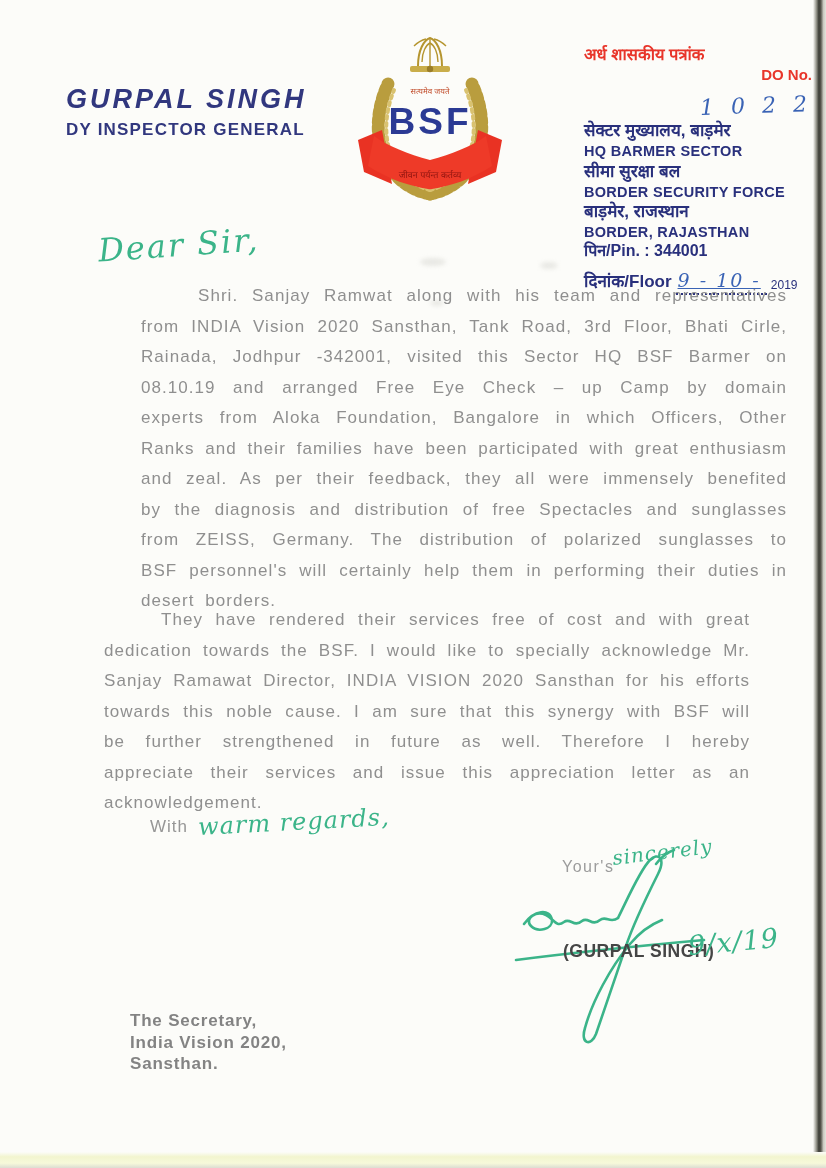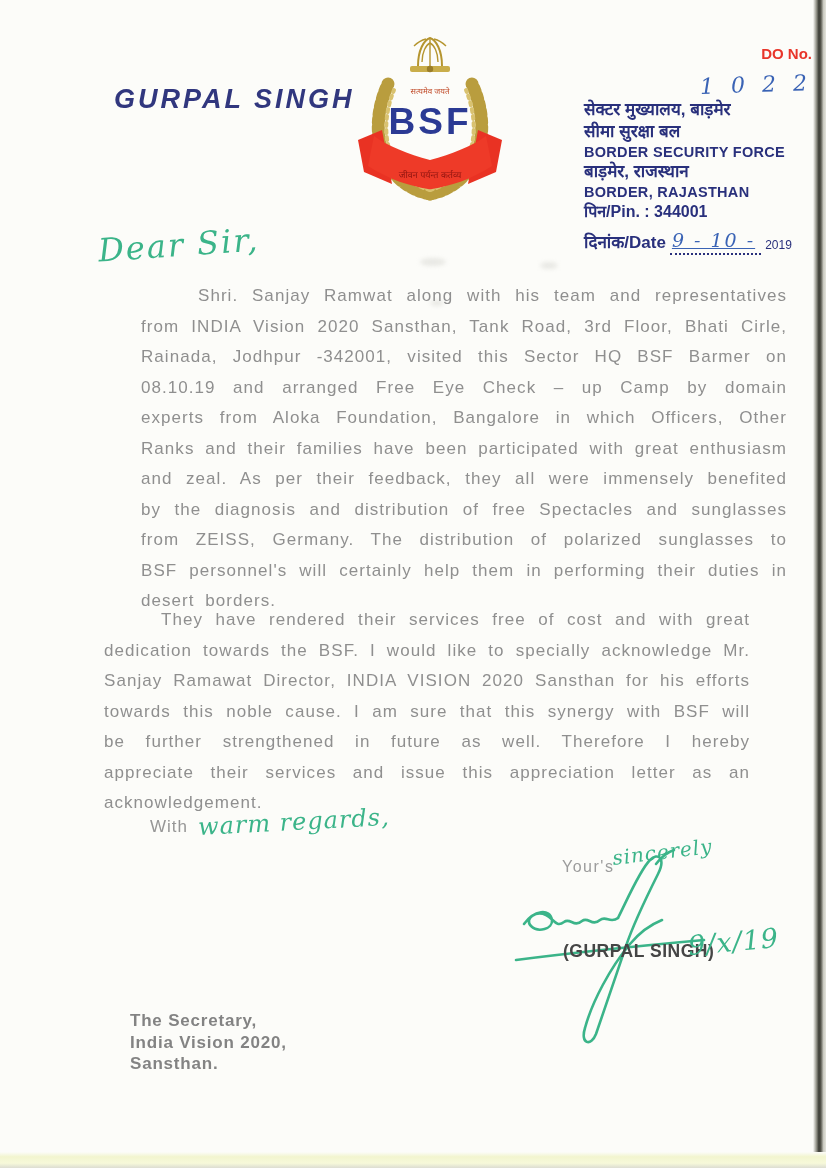--- a/index.html
+++ b/index.html
@@ -11,21 +11,21 @@
   .abs{position:absolute;}
 
   
   .edge-right{right:0;top:0;width:13px;height:1168px;
     background:linear-gradient(to right,#fcfcf9 0%,#9a9a90 25%,#3c3d36 45%,#55554c 60%,#c9c9c0 80%,#e4e4dc 100%);}
   .edge-bottom{left:0;top:1152px;width:826px;height:16px;
     background:linear-gradient(to bottom,#fcfcf9 0%,#f2f5cf 30%,#f7f9da 70%,#dcddd2 100%);}
 
   
   .sender{left:66px;top:84px;color:#31377e;}
-  .sender-name{font-size:27px;font-weight:bold;font-style:italic;letter-spacing:3px;margin-left:48px;}
+  .sender-name{font-size:27px;font-weight:bold;font-style:italic;letter-spacing:3px;}
   .sender-title{font-size:17px;font-weight:bold;letter-spacing:1.2px;margin-top:5px;}
 
   
   .lh{left:584px;top:44px;width:228px;line-height:1.28;}
   .lh div{white-space:nowrap;}
   .lh .hi{color:#29307c;font-size:17px;font-weight:bold;}
   .lh .en{color:#29307c;font-size:14.5px;font-weight:bold;letter-spacing:.3px;}
   .lh .red{color:#e8352a;font-size:16.5px;font-weight:bold;}
   .do-row{display:flex;align-items:flex-end;gap:8px;flex-direction:column;}
   .ink-blue{color:#3a63b5;font-style:italic;}
@@ -68,20 +68,21 @@
 
 <div class="abs edge-right"></div>
 <div class="abs edge-bottom"></div>
 
 <div class="abs smudge" style="left:420px;top:258px;width:26px;height:8px;"></div>
 <div class="abs smudge" style="left:540px;top:262px;width:18px;height:7px;"></div>
 <div class="abs smudge" style="left:430px;top:300px;width:14px;height:6px;"></div>
 
 <div class="abs sender">
   <div class="sender-name">GURPAL SINGH</div>
+  <div class="sender-title">DY INSPECTOR GENERAL</div>
 </div>
 
 <svg class="abs emblem" width="164" height="180" viewBox="0 0 164 180">
 
   <g fill="none" stroke="#b5952f" stroke-width="2">
     <path d="M70,34 C70,18 76,8 82,6 C88,8 94,18 94,34"></path>
     <path d="M74,30 C74,20 78,13 82,11 C86,13 90,20 90,30" stroke-width="1.4"></path>
     <path d="M82,6 L82,34" stroke-width="1.4"></path>
     <path d="M66,14 C70,10 74,8 78,7 M98,14 C94,10 90,8 86,7" stroke-width="1.4"></path>
     <rect x="62" y="34" width="40" height="6" rx="2" fill="#c9ad4a" stroke="none"></rect>
@@ -101,32 +102,34 @@
 
   <g>
     <path d="M10,108 L34,98 L44,152 L16,140 Z" fill="#e93223"></path>
     <path d="M154,108 L130,98 L120,152 L148,140 Z" fill="#e93223"></path>
     <path d="M82,128 C60,122 40,114 26,104 L20,134 C42,148 62,154 80,157 C81,157.4 83,157.4 84,157 C102,154 122,148 144,134 L138,104 C124,114 104,122 82,128 Z" fill="#ee3a28"></path>
     <text x="82" y="146" text-anchor="middle" font-size="9" fill="#8e1410">जीवन पर्यन्त कर्तव्य</text>
   </g>
 </svg>
 
 <div class="abs lh">
+  <div class="red">अर्ध शासकीय पत्रांक</div>
   <div class="do-row">
     <span class="red" style="font-size:15px;">DO No.</span>
     <span class="ink-blue do-val script">1 0 2 2</span>
   </div>
   <div class="hi">सेक्टर मुख्यालय, बाड़मेर</div>
+  <div class="en">HQ BARMER SECTOR</div>
   <div class="hi">सीमा सुरक्षा बल</div>
   <div class="en">BORDER SECURITY FORCE</div>
   <div class="hi">बाड़मेर, राजस्थान</div>
   <div class="en">BORDER, RAJASTHAN</div>
   <div class="hi" style="font-size:16px;">पिन/Pin. : 344001</div>
   <div class="date-row">
-    <span class="hi">दिनांक/Date</span>
+    <span class="hi">दिनांक/Floor</span>
     <span class="ink-blue script date-hand">9 - 10 -</span>
     <span class="hi" style="font-weight:normal;font-size:12px;">2019</span>
   </div>
 </div>
 
 <div class="abs script ink-green salutation">Dear Sir,</div>
 
 <div class="abs para para1"><span class="indent"></span><span>Shri. Sanjay Ramwat along with his team and representatives from INDIA Vision 2020 Sansthan, Tank Road, 3rd Floor, Bhati Cirle, Rainada, Jodhpur -342001, visited this Sector HQ BSF Barmer on 08.10.19 and arranged Free Eye Check – up Camp by domain experts from Aloka Foundation, Bangalore in which Officers, Other Ranks and their families have been participated with great enthusiasm and zeal. As per their feedback, they all were immensely benefited by the diagnosis and distribution of free Spectacles and sunglasses from ZEISS, Germany. The distribution of polarized sunglasses to BSF personnel's will certainly help them in performing their duties in desert borders.</span></div>
 
 <div class="abs para para2"><span class="indent"></span><span>They have rendered their services free of cost and with great dedication towards the BSF. I would like to specially acknowledge Mr. Sanjay Ramawat Director, INDIA VISION 2020 Sansthan for his efforts towards this noble cause. I am sure that this synergy with BSF will be further strengthened in future as well. Therefore I hereby appreciate their services and issue this appreciation letter as an acknowledgement.</span></div>

